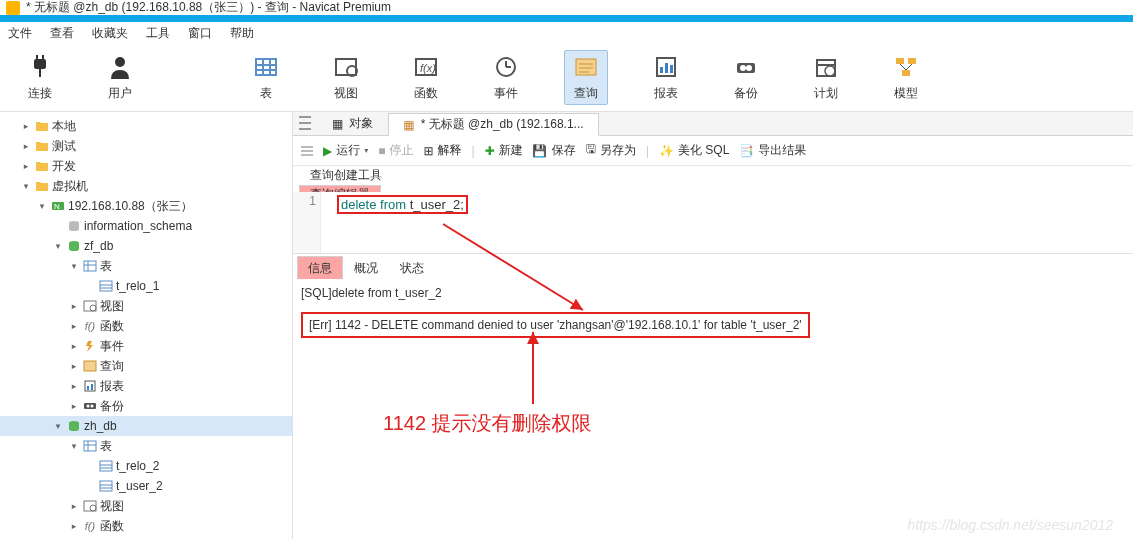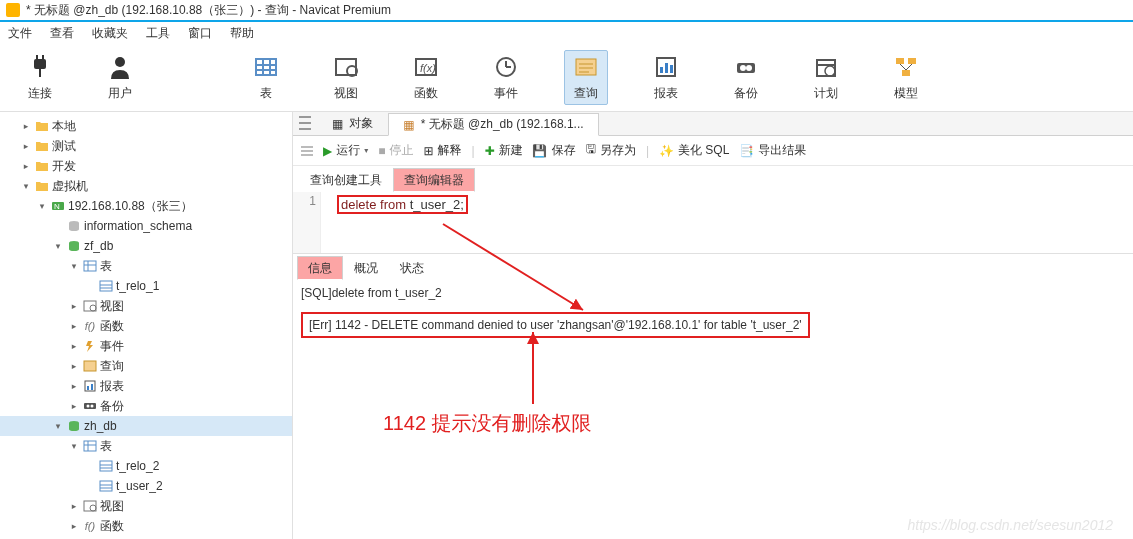--- a/index.html
+++ b/index.html
@@ -1,18 +1,18 @@
 <!DOCTYPE html>
 <html><head>
 <meta charset="utf-8">
 <style>
 * { box-sizing: border-box; margin: 0; padding: 0; font-family: "Microsoft YaHei", Arial, sans-serif; }
 body { width: 1133px; height: 539px; background: #fff; font-size: 12px; color: #333; overflow: hidden; position: relative; }
 
-.titlebar { height: 22px; background: #fff; display: flex; align-items: center; padding: 0 6px; border-bottom: 2px solid #0ea5e9; }
+.titlebar { height: 22px; background: #fff; display: flex; align-items: center; padding: 0 6px; border-bottom: 7px solid #0ea5e9; }
 .titlebar .appicon { width: 14px; height: 14px; background: #ffb400; border-radius: 2px; margin-right: 6px; }
 .titlebar span { font-size: 12px; color: #333; }
 
 .menubar { height: 22px; display: flex; align-items: center; padding: 0 8px; gap: 18px; background: #fff; }
 .menubar span { font-size: 12px; cursor: default; }
 
 .toolbar { height: 68px; display: flex; align-items: center; padding: 4px 18px; gap: 36px; border-bottom: 1px solid #e0e0e0; background: #fff; }
 .toolbtn { display: flex; flex-direction: column; align-items: center; gap: 4px; width: 44px; cursor: pointer; }
 .toolbtn.active { background: #d6e8f7; border: 1px solid #9cc3e4; padding: 2px; border-radius: 2px; }
 .toolbtn .ticon { width: 28px; height: 28px; display: flex; justify-content: center; }
@@ -36,29 +36,29 @@
 .tab { height: 23px; padding: 0 14px; display: flex; align-items: center; gap: 6px; background: #f5f5f5; border: 1px solid transparent; cursor: pointer; font-size: 12px; }
 .tab.active { background: #fff; border: 1px solid #d0d0d0; border-bottom: 1px solid #fff; margin-bottom: -1px; }
 
 .actionbar { height: 30px; display: flex; align-items: center; padding: 0 8px; gap: 10px; border-bottom: 1px solid #e8e8e8; }
 .actionbar .handle2 { width: 12px; display: flex; flex-direction: column; gap: 2px; }
 .actionbar .handle2 span { height: 2px; background: #bbb; }
 .actbtn { display: flex; align-items: center; gap: 4px; font-size: 12px; cursor: pointer; }
 .actbtn.disabled { color: #aaa; }
 .sep { color: #ccc; }
 
-.innertabs { height: 26px; display: flex; align-items: flex-end; padding-left: 6px; background: #fff; }
+.innertabs { height: 26px; display: flex; align-items: flex-start; padding-left: 6px; background: #fff; flex-direction: column; }
 .itab { height: 24px; padding: 0 10px; display: flex; align-items: center; font-size: 12px; border: 1px solid transparent; cursor: pointer; }
 .itab.active { border: 1px solid #d0d0d0; border-bottom: 1px solid #fff; background: #fca5a5; }
 
 .editor { height: 62px; background: #fff; padding: 2px 6px; border-bottom: 1px solid #e0e0e0; position: relative; }
 .gutter { position: absolute; left: 0; top: 0; width: 28px; height: 100%; background: #f7f7f7; border-right: 1px solid #eee; text-align: right; padding: 2px 4px; color: #888; font-family: Consolas, monospace; font-size: 12px; }
 .codeline { margin-left: 34px; font-family: Consolas, monospace; font-size: 13px; padding: 1px 4px; }
 .hlbox { border: 2px solid #e12020; display: inline-block; padding: 0 2px; }
-.kw { color: #7f1d1d; }
+.kw { color: #0f766e; }
 
 .restabs { height: 26px; display: flex; align-items: flex-end; padding-left: 4px; }
 .results { padding: 6px 8px; font-size: 12px; position: relative; }
 .errbox { border: 2px solid #e12020; padding: 4px 6px; margin-top: 12px; display: inline-block; }
 .annotation { color: #e12020; font-size: 20px; position: absolute; }
 
 .watermark { position: absolute; right: 20px; bottom: 6px; color: #e5e5e5; font-size: 14px; font-style: italic; }
 
 svg.arrow { position: absolute; pointer-events: none; }
 

